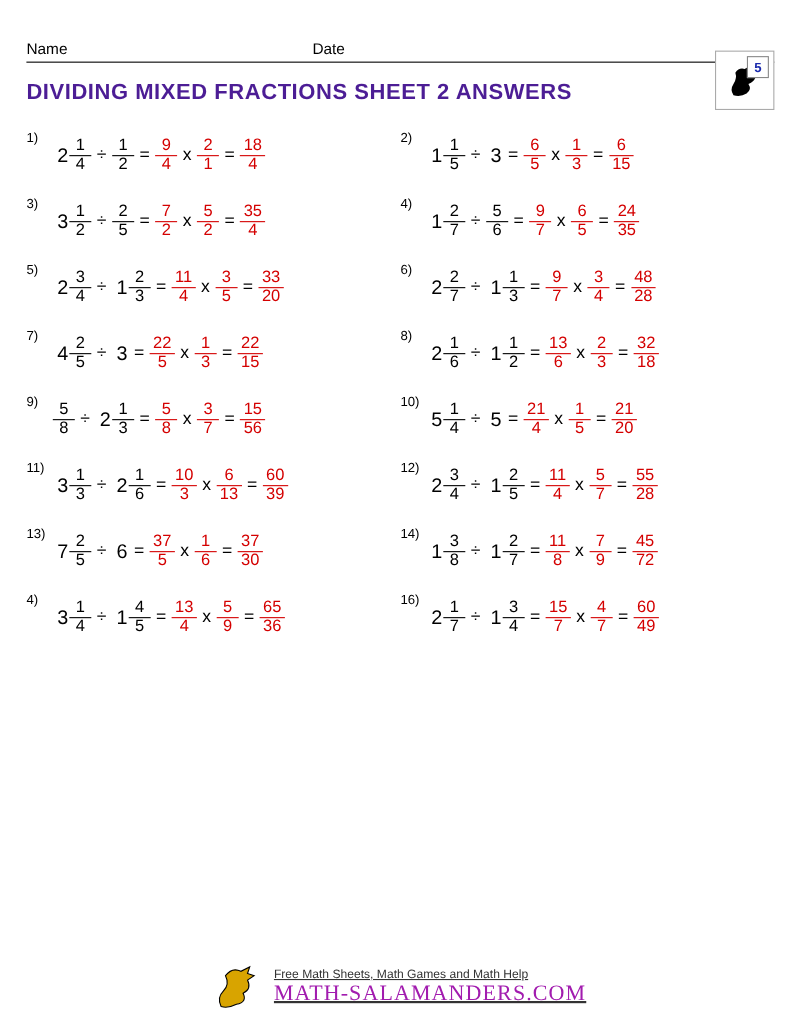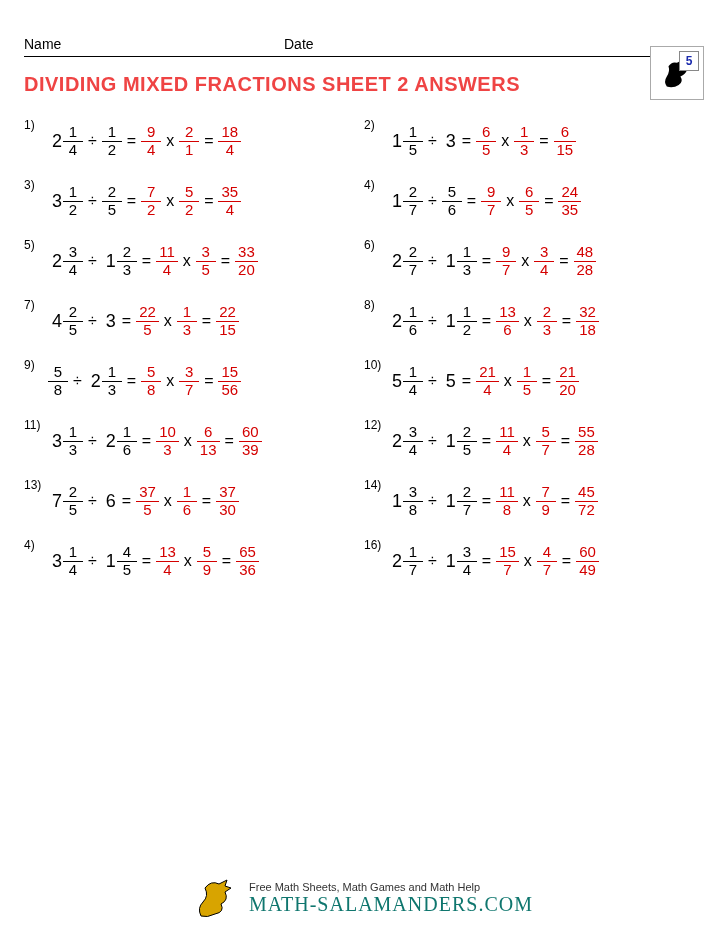--- a/index.html
+++ b/index.html
@@ -53,21 +53,21 @@
     top: 4px;
     right: 4px;
     font-size: 12px;
   }
   .silhouette {
     width: 34px;
     height: 34px;
     fill: #000;
   }
   .title {
-    color: #ef4444;
+    color: #4c1d95;
     font-weight: bold;
     letter-spacing: 0.5px;
     font-size: 20px;
     margin: 16px 0 28px 0;
   }
   .grid {
     display: grid;
     grid-template-columns: 1fr 1fr;
     column-gap: 0px;
     row-gap: 26px;
@@ -125,26 +125,27 @@
   }
   .footer-inner {
     display: inline-flex;
     align-items: center;
     gap: 10px;
   }
   .footer-text {
     text-align: left;
     font-size: 11px;
     color: #333;
+    text-decoration: underline;
   }
   .footer-url {
     font-family: 'Comic Sans MS', cursive;
     font-size: 20px;
     letter-spacing: 1px;
-    color: #0f766e;
+    color: #a21caf;
   }
 </style>
 </head>
 <body>
 
 <div class="page">
   <div class="hdr">
     <span class="name-label">Name</span>
     <span class="date-label">Date</span>
     <div class="logo-corner">

